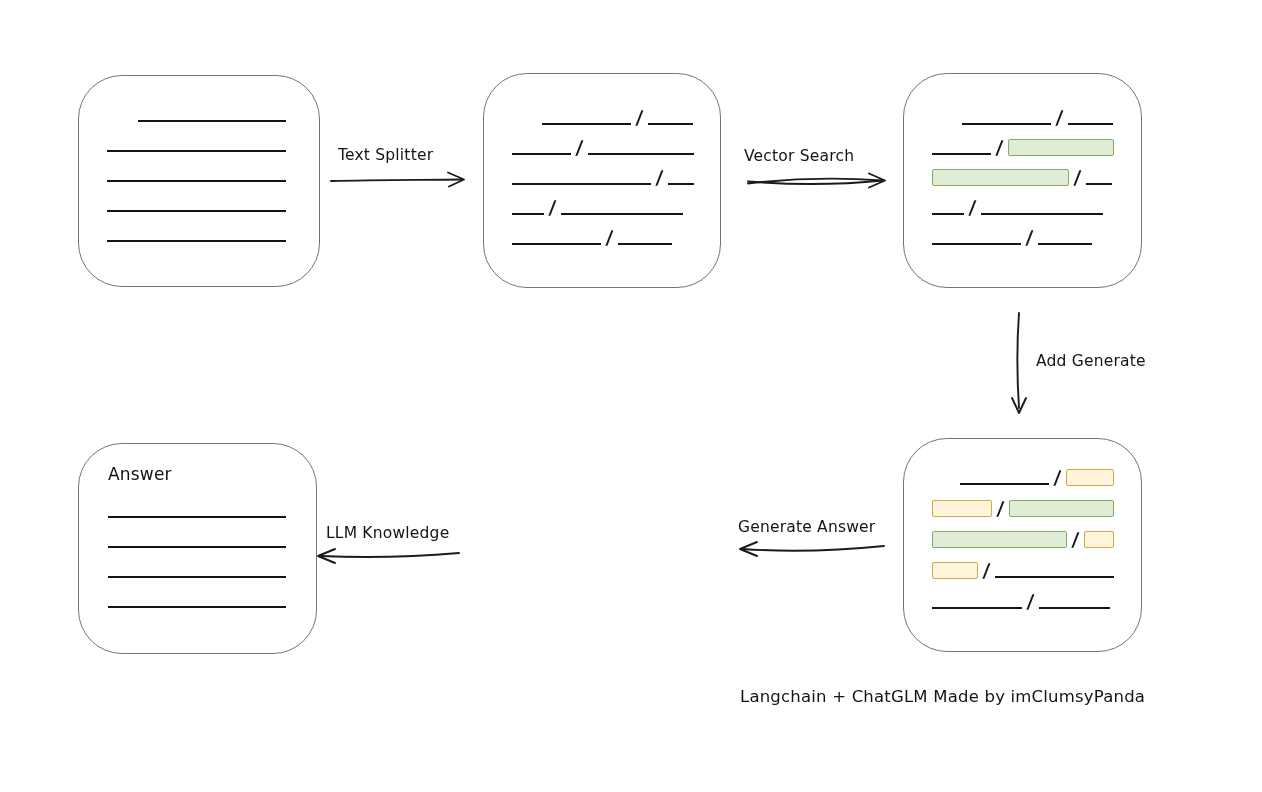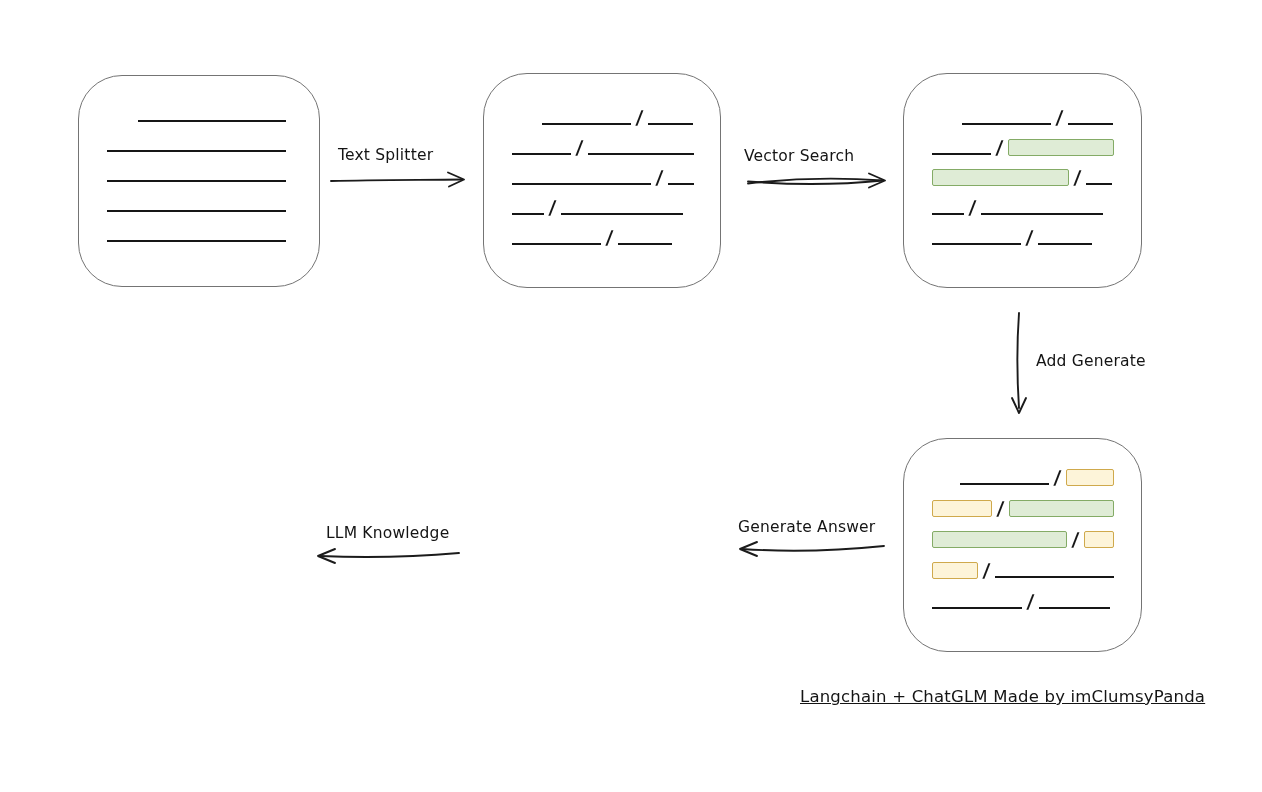--- a/index.html
+++ b/index.html
@@ -190,16 +190,33 @@
         </div>
         <div class="chunk-row">
           <div class="seg-line" style="width: 90px;"></div>
           <div class="seg-slash">/</div>
           <div class="seg-line" style="width: 71px;"></div>
         </div>
       </div>
   </div>
 
 
-
-  <div class="caption" style="left:800px; top:687px;text-decoration:underline;">Langchain + ChatGLM Made by imClumsyPanda</div>
+  <div class="box" style="left:78px; top:443px; width:237px; height:209px;">
+    <div class="box-heading" style="left:29px; top:20px;">Answer</div>
+    <div class="chunk-rows rows-30" style="left:29px; top:45px; width:180px;">
+        <div class="chunk-row">
+          <div class="seg-line" style="width: 178px;"></div>
+        </div>
+        <div class="chunk-row">
+          <div class="seg-line" style="width: 178px;"></div>
+        </div>
+        <div class="chunk-row">
+          <div class="seg-line" style="width: 178px;"></div>
+        </div>
+        <div class="chunk-row">
+          <div class="seg-line" style="width: 178px;"></div>
+        </div>
+      </div>
+  </div>
+
+  <div class="caption" style="left:740px; top:687px;">Langchain + ChatGLM Made by imClumsyPanda</div>
 
 </div>
 
 </body></html>

